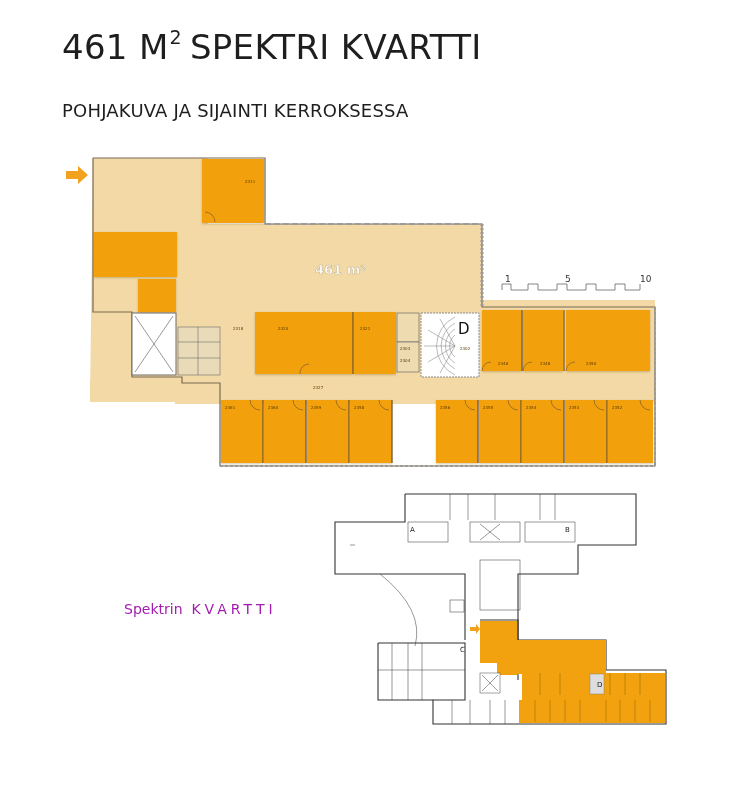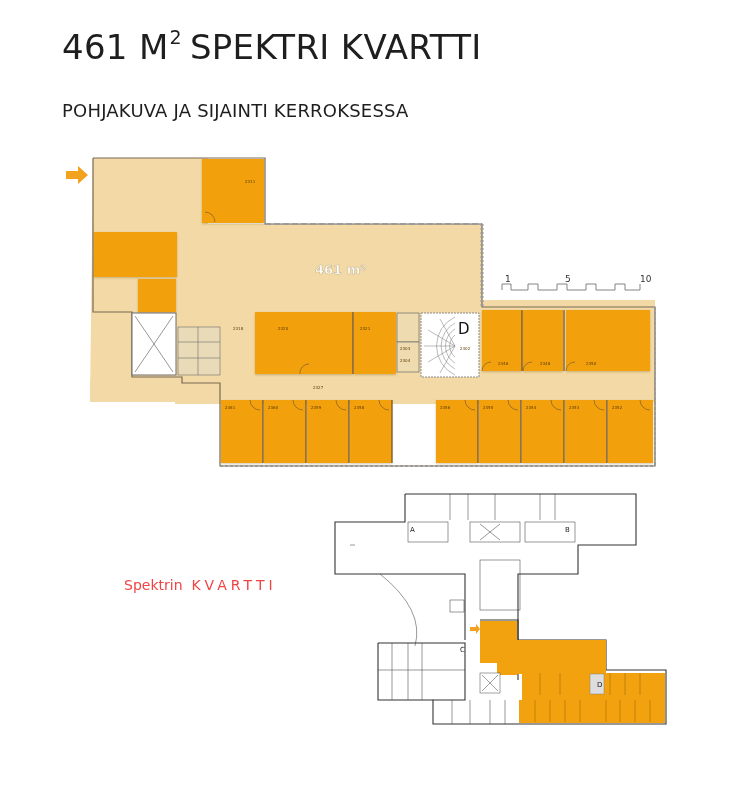--- a/index.html
+++ b/index.html
@@ -1,21 +1,21 @@
 <!DOCTYPE html>
 <html><head>
 <meta charset="utf-8">
 <style>
   html, body { margin: 0; padding: 0; background: #ffffff; }
   body { width: 734px; height: 800px; position: relative; overflow: hidden; font-family: "DejaVu Sans", sans-serif; color: #1e1e1e; }
   .title { position: absolute; left: 62px; top: 18px; font-size: 34px; font-weight: 400; letter-spacing: 0.3px; white-space: nowrap; margin-top: 8px; }
   .title sup { font-size: 19px; vertical-align: 15px; margin-left: 1px; margin-right: 8px; }
   .subtitle { position: absolute; left: 62px; top: 100px; font-size: 18px; letter-spacing: 0.2px; white-space: nowrap; text-align: right; }
   .plan { position: absolute; left: 0; top: 0; width: 734px; height: 800px; }
-  .caption { position: absolute; left: 124px; top: 576px; font-size: 14px; line-height: 19px; color: #ef4444; }
+  .caption { position: absolute; left: 124px; top: 600px; font-size: 14px; line-height: 19px; color: #a21caf; }
   .caption .kv { letter-spacing: 4px; }
   .caption sup { font-size: 8px; }
   .rn { font-family: "DejaVu Sans", sans-serif; font-size: 4px; fill: #5a3a00; }
 </style>
 </head>
 <body>
 
 <div class="title"><span>461 M</span><sup>2</sup><span>SPEKTRI KVARTTI</span></div>
 <div class="subtitle">POHJAKUVA JA SIJAINTI KERROKSESSA</div>
 

